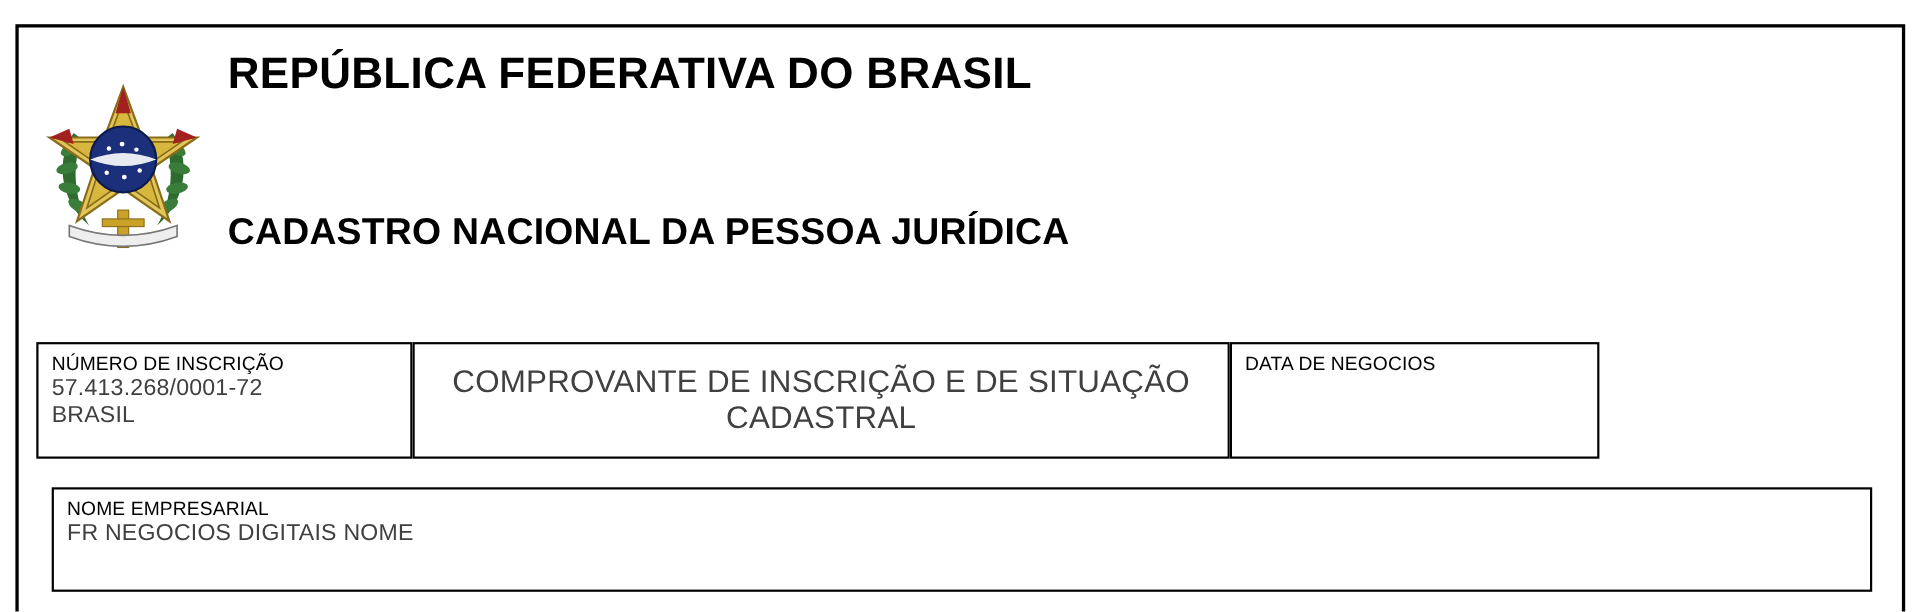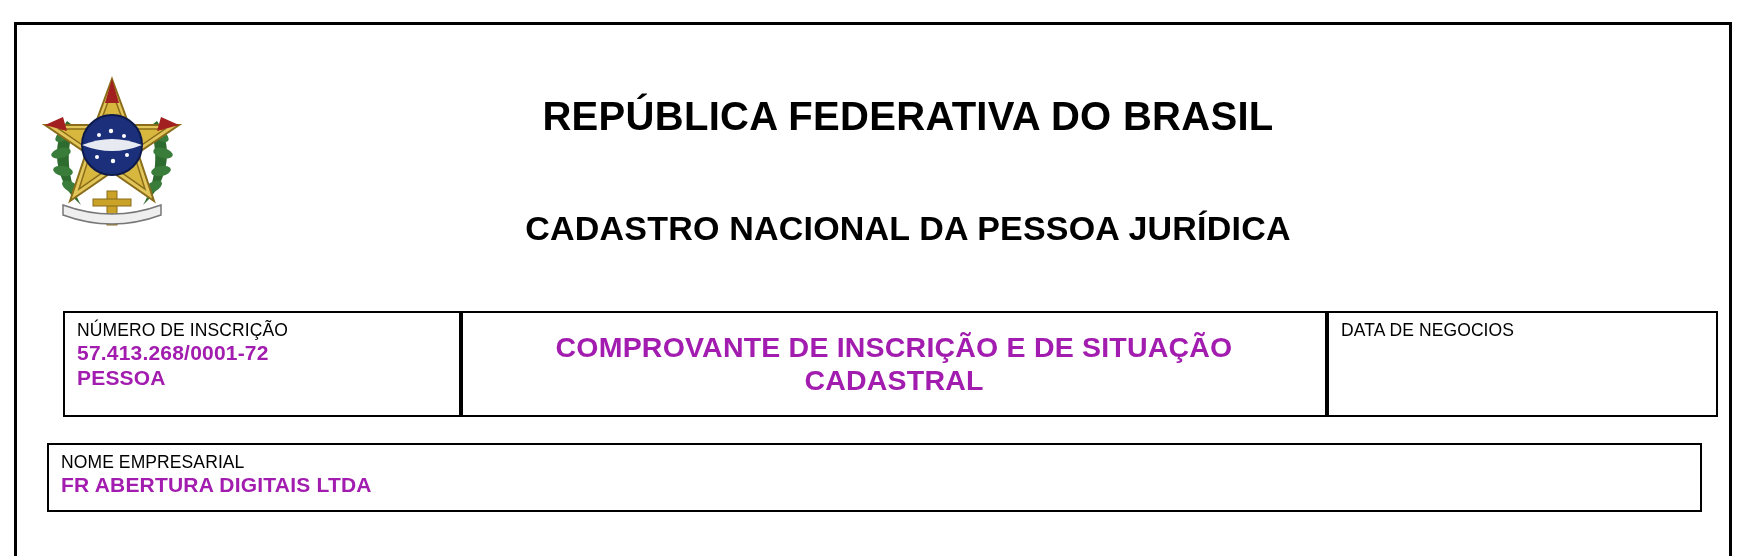--- a/index.html
+++ b/index.html
@@ -46,36 +46,35 @@
     width: 190px;
     height: 230px;
     display: flex;
     align-items: center;
     justify-content: center;
     padding-top: 30px;
     box-sizing: border-box;
   }
   .titles {
     flex: 1;
-    padding-top: 69px;
-    text-align: center;
+    padding-top: 20px;
     padding-right: 120px;
     box-sizing: border-box;
   }
   .title-main {
     font-size: 40px;
     font-weight: bold;
     letter-spacing: 0.3px;
     line-height: 1.1;
   }
   .title-sub {
     font-size: 34px;
     font-weight: bold;
     letter-spacing: 0.2px;
-    margin-top: 72px;
+    margin-top: 104px;
     line-height: 1.1;
   }
 
   
   .row {
     position: absolute;
     display: flex;
     flex-direction: row;
     box-sizing: border-box;
   }
@@ -91,54 +90,54 @@
   }
   .cell-label {
     font-size: 17.5px;
     font-weight: normal;
     line-height: 1.15;
     color: #000000;
     letter-spacing: 0.1px;
   }
   .cell-value {
     font-size: 21px;
-    font-weight: bold;
+    font-weight: normal;
     line-height: 1.2;
-    color: #a21caf;
+    color: #404040;
     letter-spacing: 0.2px;
   }
   .cell-center {
     display: flex;
     align-items: center;
     justify-content: flex-start;
     text-align: center;
     padding: 6px 10px;
   }
   .cell-center .cell-value {
     font-size: 28.5px;
     line-height: 1.15;
   }
 
   
   #row-inscricao {
-    left: 63px;
+    left: 33px;
     top: 311px;
-    width: 1655px;
+    width: 1421px;
     height: 106px;
   }
   #cell-numero-inscricao { width: 398px; }
   #cell-comprovante { width: 866px; }
   #cell-data-abertura { width: 391px; }
 
   
   #row-nome {
     left: 47px;
     top: 443px;
     width: 1655px;
-    height: 69px;
+    height: 95px;
   }
   #cell-nome-empresarial { width: 1655px; }
 </style>
 </head>
 <body>
 
 <div class="page">
 
   <div class="doc-frame"></div>
 
@@ -198,33 +197,33 @@
       <div class="title-sub">CADASTRO NACIONAL DA PESSOA JURÍDICA</div>
     </div>
 
   </div>
 
   <div class="row" id="row-inscricao">
 
     <div class="cell" id="cell-numero-inscricao">
       <div class="cell-label">NÚMERO DE INSCRIÇÃO</div>
       <div class="cell-value">57.413.268/0001-72</div>
-      <div class="cell-value">PESSOA</div>
+      <div class="cell-value">BRASIL</div>
     </div>
 
     <div class="cell cell-center" id="cell-comprovante">
       <div class="cell-value">COMPROVANTE DE INSCRIÇÃO E DE SITUAÇÃO CADASTRAL</div>
     </div>
 
     <div class="cell" id="cell-data-abertura">
       <div class="cell-label">DATA DE NEGOCIOS</div>
     </div>
 
   </div>
 
   <div class="row" id="row-nome">
     <div class="cell" id="cell-nome-empresarial">
       <div class="cell-label">NOME EMPRESARIAL</div>
-      <div class="cell-value">FR ABERTURA DIGITAIS LTDA</div>
+      <div class="cell-value">FR NEGOCIOS DIGITAIS NOME</div>
     </div>
   </div>
 
 </div>
 
 </body></html>

